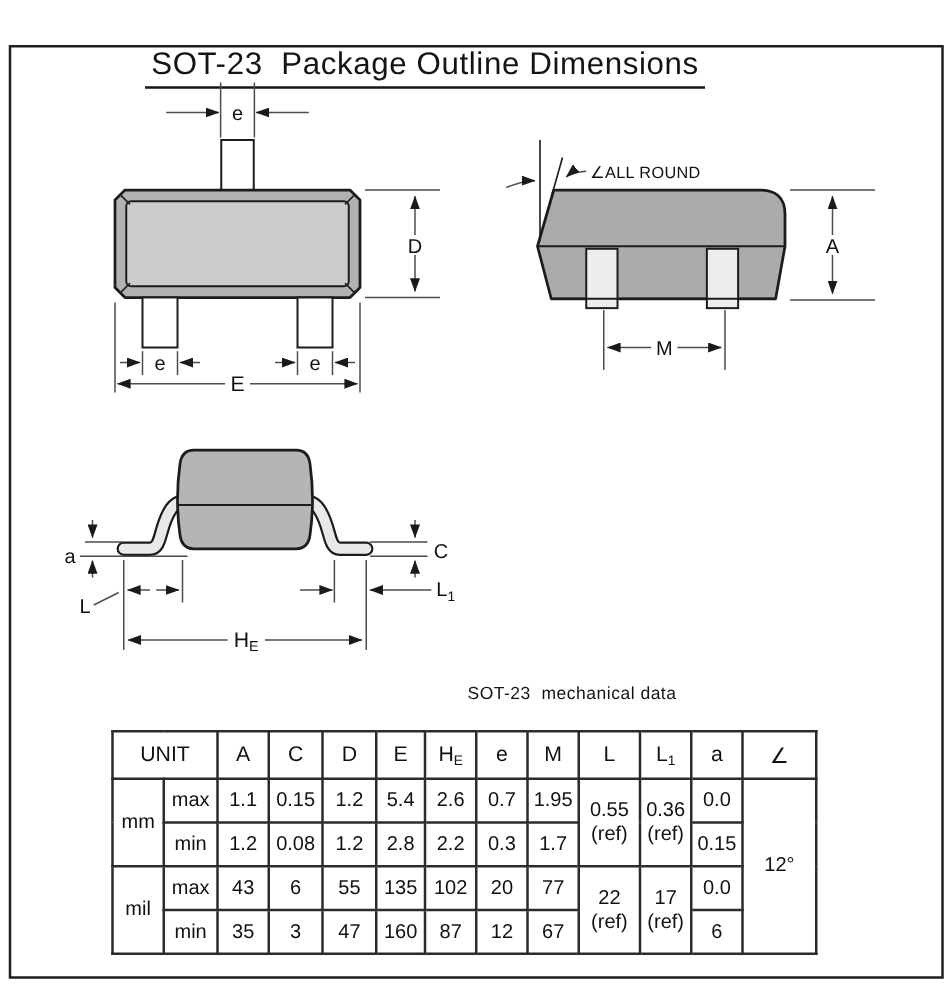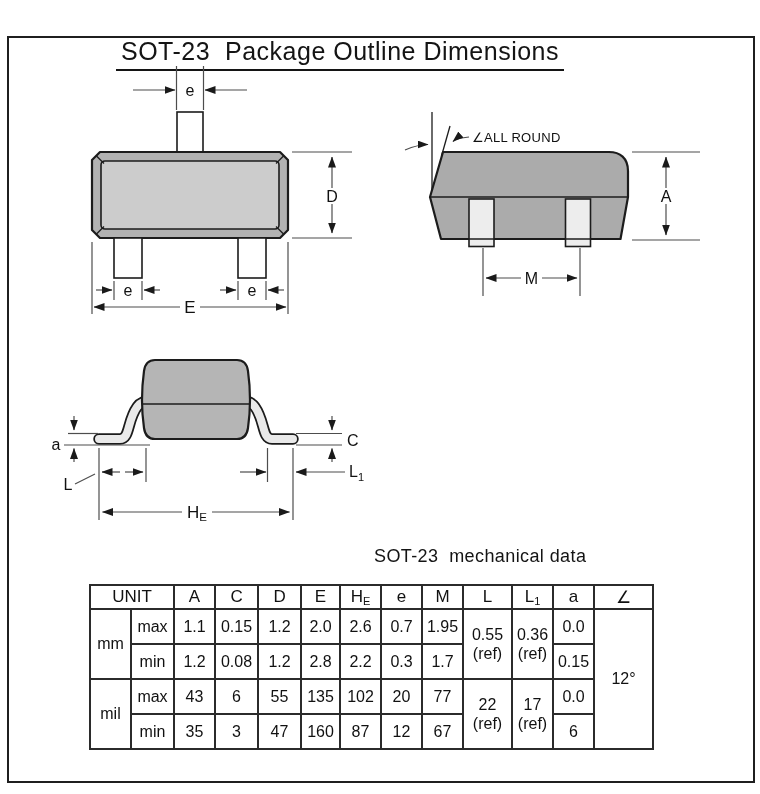--- a/index.html
+++ b/index.html
@@ -6,28 +6,28 @@
   body{width:760px;height:794px;position:relative;overflow:hidden;
        font-family:"Liberation Sans", sans-serif;color:#111;}
   .page-title{position:absolute;top:1px;left:0;width:680px;text-align:center;margin-top:36px;}
   .page-title span{display:inline-block;font-size:25px;letter-spacing:.5px;
        white-space:pre;color:#141414;border-bottom:2.5px solid #141414;
        padding:0 5px 3px 5px;}
   .frame{position:absolute;left:7px;top:36px;width:744px;height:743px;
        border:2px solid #1f1f1f;}
   svg.drawing{position:absolute;left:0;top:0;}
   svg text{font-family:"Liberation Sans", sans-serif;fill:#111;}
-  .sec-heading{position:absolute;left:374px;top:546px;font-size:18px;
+  .sec-heading{position:absolute;left:374px;top:546px;font-size:14px;
        letter-spacing:.4px;white-space:pre;color:#141414;}
   table.dims{position:absolute;left:89px;top:584px;border-collapse:collapse;
        table-layout:fixed;width:563px;}
   table.dims td, table.dims th{border:2px solid #2b2b2b;text-align:center;
        vertical-align:middle;padding:0;font-weight:normal;font-size:16px;color:#111;}
   table.dims th{font-size:17px;}
-  tr.hdr{height:24px;} tr.r{height:35px;}
+  tr.hdr{height:38px;} tr.r{height:35px;}
   sub.sm{font-size:11px;vertical-align:-3px;}
   .ref2{line-height:19px;font-size:16px;}
 </style>
 </head>
 <body>
 
 <div class="page-title">
   <span>SOT-23  Package Outline Dimensions</span>
 </div>
 
@@ -208,21 +208,21 @@
     <th><span>L</span><sub class="sm">1</sub></th>
     <th>a</th>
     <th>∠</th>
   </tr>
   <tr class="r">
     <td rowspan="2">mm</td>
     <td>max</td>
     <td>1.1</td>
     <td>0.15</td>
     <td>1.2</td>
-    <td>2.0</td>
+    <td>5.4</td>
     <td>2.6</td>
     <td>0.7</td>
     <td>1.95</td>
     <td rowspan="2" class="ref2">
           <div>0.55</div>
           <div>(ref)</div>
         </td>
     <td rowspan="2" class="ref2">
           <div>0.36</div>
           <div>(ref)</div>

